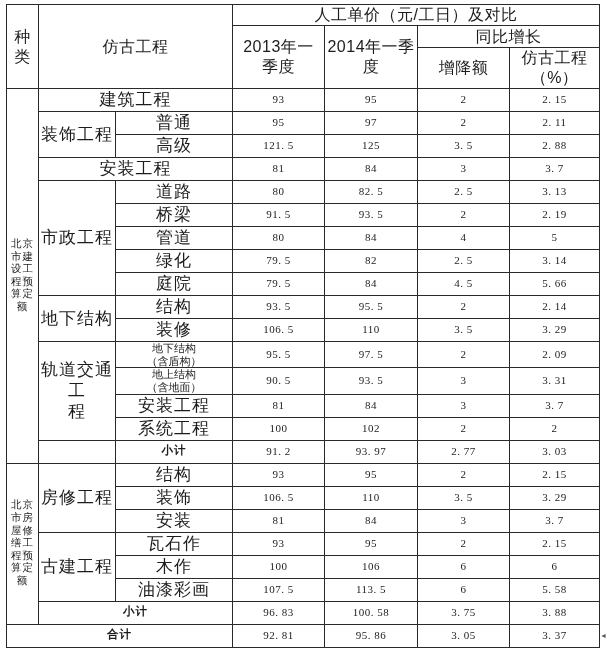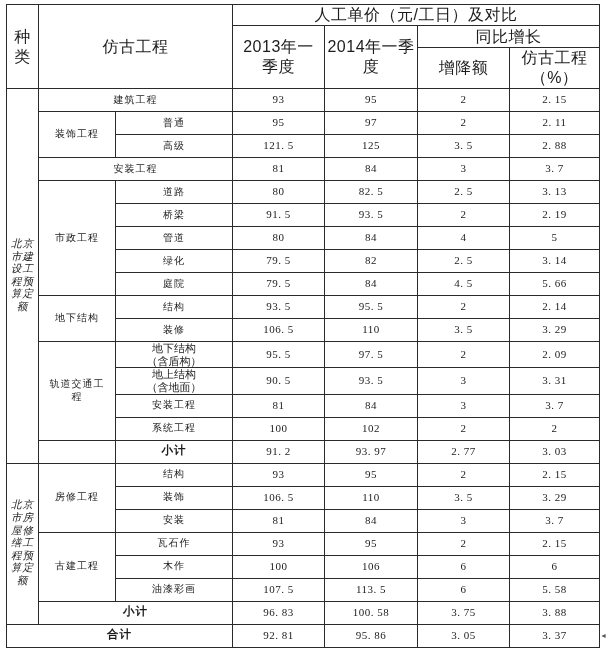--- a/index.html
+++ b/index.html
@@ -38,37 +38,36 @@
     overflow: hidden;
   }
   
   table.quota td.hd {
     font-family: "Liberation Sans", "DejaVu Sans", sans-serif;
     font-weight: normal;
     font-size: 16px;
     letter-spacing: 0.5px;
   }
   
-  table.quota td.lbl { font-size: 10px; letter-spacing: 1px; margin-left: 47px; }
+  table.quota td.lbl { font-size: 17px; letter-spacing: 1px; margin-left: 47px; }
   table.quota td.small2 { font-size: 11px; line-height: 1.15; letter-spacing: 0; }
   
   table.quota td.num { font-size: 11px; letter-spacing: 0.5px; }
   
   table.quota td.bold {
     font-family: Liberation Mono, monospace;
     font-weight: bold;
     letter-spacing: 1px;
   }
   
   table.quota td.vert {
     font-size: 10.5px;
     line-height: 1.2;
     letter-spacing: 1px;
     padding: 0 1px;
-    font-style: italic;
   }
   tr.hr0 { height: 20px; }
   tr.hr1 { height: 22px; }
   tr.hr2 { height: 28px; }
   tr.r   { height: 23px; }
   #row-end-marker {
     position: absolute;
     right: 0px;
     top: 632px;
     font-size: 7px;

